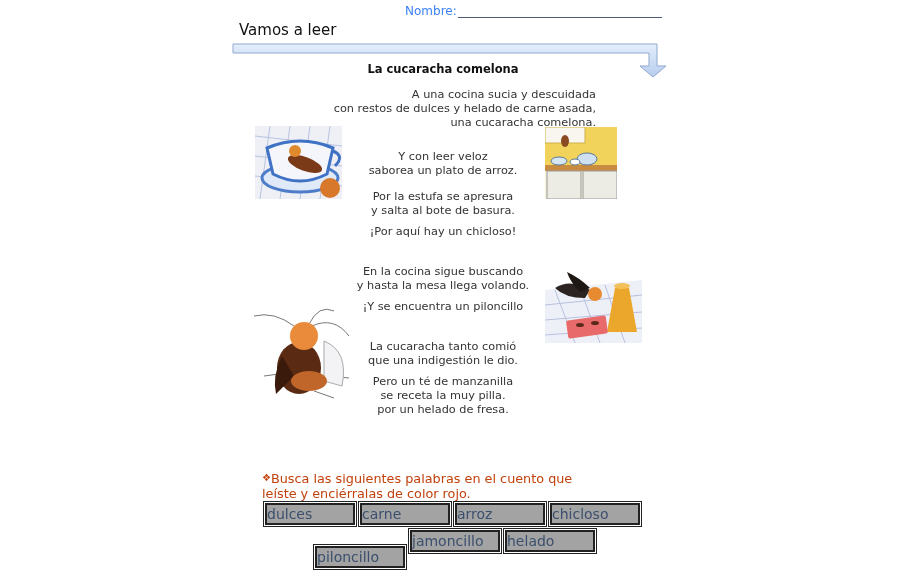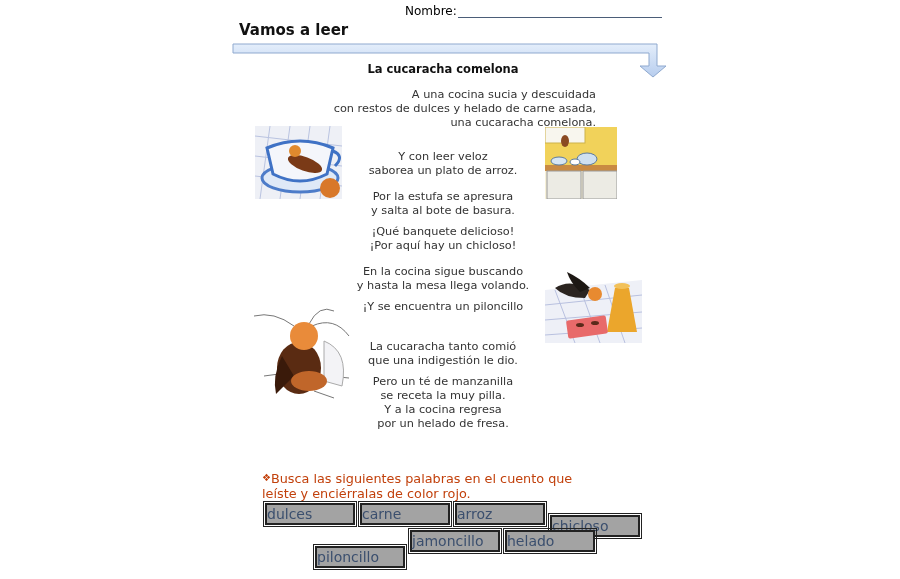--- a/index.html
+++ b/index.html
@@ -1,21 +1,21 @@
 <!DOCTYPE html>
 <html><head>
 <meta charset="utf-8">
 <style>
   html, body { margin:0; padding:0; background:#ffffff; }
   body { width:900px; height:579px; position:relative; overflow:hidden;
          font-family:"DejaVu Sans", sans-serif; color:#333; }
   .abs { position:absolute; }
-  .nombre { left:405px; top:4px; font-size:12px; color:#000000; }
+  .nombre { left:405px; top:4px; font-size:12px; color:#3b82f6; }
   .nombre-line { display:inline-block; width:204px; border-bottom:1px solid #4b5d78; height:12px; vertical-align:bottom; margin-left:1px; }
-  .title { left:239px; top:21px; font-size:15px; font-weight:bold; color:#111; }
+  .title { left:239px; top:21px; font-size:15px; font-weight:normal; color:#111; }
   .arrow { left:232px; top:42px; }
   .story-title { left:300px; width:286px; top:62px; text-align:center; font-size:11.5px; font-weight:bold; color:#111; }
   .stanza { left:290px; width:306px; text-align:center; font-size:11.3px; line-height:14px; color:#333; }
   .pic { position:absolute; }
   .instr { left:262px; top:470px; font-size:12.8px; line-height:15px; color:#c2410c; width:340px; }
   .wordbox { position:absolute; height:22px; border:2px solid #222; box-sizing:border-box; outline:1px solid #222; outline-offset:1px;
              text-align:left; font-size:14px; line-height:19px; color:#3b4f6e; background:#a3a3a3; }
 </style>
 </head>
 <body>
@@ -44,38 +44,36 @@
 </div>
 <div class="abs stanza" style="top:150px;">
   <div>Y con leer veloz</div>
   <div>saborea un plato de arroz.</div>
 </div>
 <div class="abs stanza" style="top:190px;">
   <div>Por la estufa se apresura</div>
   <div>y salta al bote de basura.</div>
 </div>
 <div class="abs stanza" style="top:225px;">
-  <div>¡Qué banquete delicioso!</div>
   <div>¡Por aquí hay un chicloso!</div>
 </div>
 <div class="abs stanza" style="top:265px;">
   <div>En la cocina sigue buscando</div>
   <div>y hasta la mesa llega volando.</div>
 </div>
 <div class="abs stanza" style="top:300px;">
   <div>¡Y se encuentra un piloncillo</div>
 </div>
 <div class="abs stanza" style="top:340px;">
   <div>La cucaracha tanto comió</div>
   <div>que una indigestión le dio.</div>
 </div>
 <div class="abs stanza" style="top:375px;">
   <div>Pero un té de manzanilla</div>
   <div>se receta la muy pilla.</div>
-  <div>Y a la cocina regresa</div>
   <div>por un helado de fresa.</div>
 </div>
 
 <svg class="pic" style="left:255px;top:126px;" width="87" height="73" viewBox="0 0 87 73">
   <rect width="87" height="73" fill="#eef0f6"></rect>
   <g stroke="#b9c3e0" stroke-width="1">
     <line x1="0" y1="10" x2="87" y2="20"></line>
       <line x1="0" y1="30" x2="87" y2="40"></line>
       <line x1="0" y1="50" x2="87" y2="60"></line>
     <line x1="15" y1="0" x2="5" y2="73"></line>
@@ -142,17 +140,17 @@
 </svg>
 
 <div class="abs instr">
   <div><span style="font-size:10px;vertical-align:2px;">❖</span><span>Busca las siguientes palabras en el cuento que</span></div>
   <div>leíste y enciérralas de color rojo.</div>
 </div>
 
 <div class="wordbox" style="left:265px;top:503px;width:90px;">dulces</div>
 <div class="wordbox" style="left:360px;top:503px;width:90px;">carne</div>
 <div class="wordbox" style="left:455px;top:503px;width:90px;">arroz</div>
-<div class="wordbox" style="left:550px;top:503px;width:90px;margin-top:12px;">chicloso</div>
+<div class="wordbox" style="left:550px;top:503px;width:90px;">chicloso</div>
 
 <div class="wordbox" style="left:315px;top:546px;width:90px;">piloncillo</div>
 <div class="wordbox" style="left:410px;top:530px;width:90px;">jamoncillo</div>
 <div class="wordbox" style="left:505px;top:530px;width:90px;">helado</div>
 
 </body></html>

